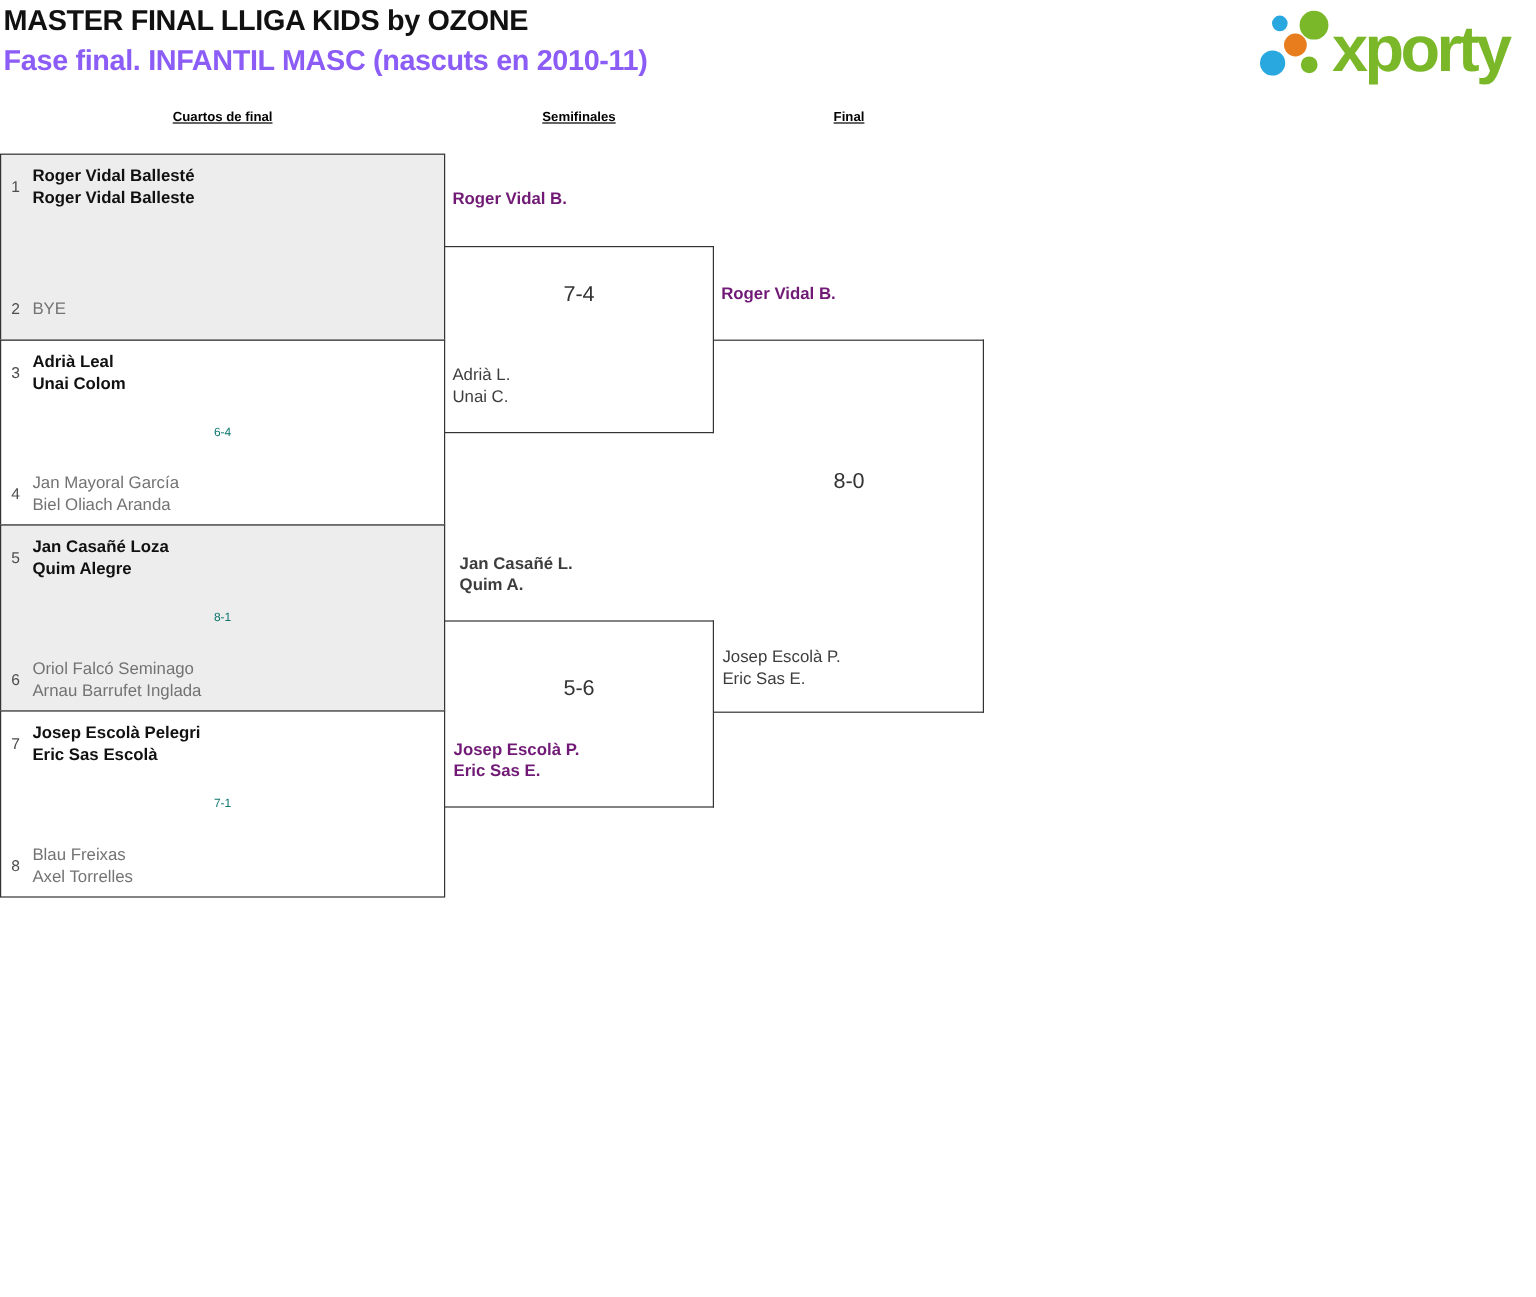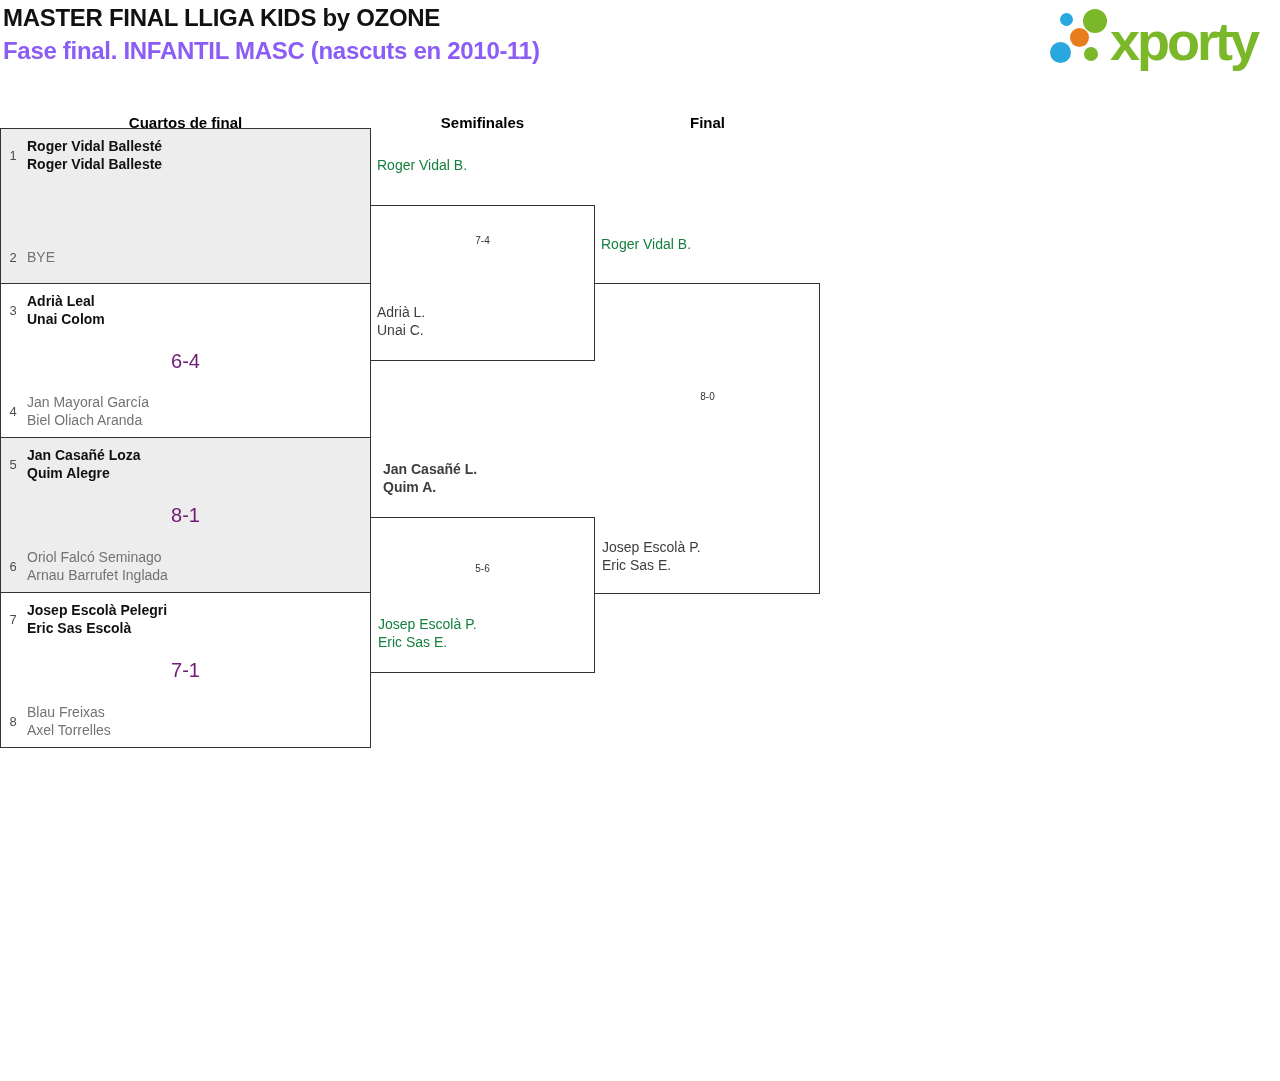--- a/index.html
+++ b/index.html
@@ -17,57 +17,57 @@
   .dot  { position:absolute; border-radius:50%; }
   .dot-blue-small  { left:14px; top:7px;  width:13px; height:13px; background:#29a8e0; }
   .dot-green-large { left:37px; top:3px;  width:24px; height:24px; background:#7ab82a; }
   .dot-orange     { left:24px; top:22px; width:19px; height:19px; background:#e87d1e; }
   .dot-blue-large { left:4px;  top:36px; width:21px; height:21px; background:#29a8e0; }
   .dot-green-small{ left:38px; top:41px; width:14px; height:14px; background:#7ab82a; }
   .wordmark { position:absolute; left:64px; top:6px; font-size:54px; line-height:58px;
               font-weight:800; color:#7ab82a; letter-spacing:-3px; }
 
   
-  .round-header { position:absolute; top:114px; height:18px; text-align:center;
-                  font-size:15px; font-weight:700; color:#000; }
+  .round-header { position:absolute; top:92px; height:18px; text-align:center;
+                  font-size:11px; font-weight:700; color:#000;text-decoration:underline; }
   .rh-qf    { left:0;     width:371px; }
   .rh-sf    { left:370px; width:225px; }
   .rh-final { left:595px; width:225px; }
 
   
   .qf-box { position:absolute; left:0; width:371px; border:1px solid #333; box-sizing:border-box; }
   .qf-1 { top:128px; height:156px; background:#ededed; }
   .qf-2 { top:283px; height:155px; background:#fff; }
   .qf-3 { top:437px; height:156px; background:#ededed; }
   .qf-4 { top:592px; height:156px; background:#fff; }
 
   .entry { position:absolute; left:0; right:0; height:36px; display:flex; align-items:center; }
   .entry.t1 { top:8px; }
   .entry.t2 { bottom:8px; }
   .seed  { flex:none; width:16px; margin-left:4px; text-align:center;
            font-size:13px; color:#4d4d4d; }
   .names { margin-left:6px; font-size:14px; line-height:18px; color:#737373; }
   .names .ln { display:block; white-space:nowrap; }
   .entry.winner .names { font-weight:700; color:#111; }
   .qf-score { position:absolute; left:0; right:0; top:50%; transform:translateY(-50%);
-              text-align:center; font-size:20px; color:#701a75; }
+              text-align:center; font-size:10px; color:#0f766e; }
 
   
   .open-box { position:absolute; border:1px solid #333; border-left:none;
               box-sizing:border-box; background:transparent; }
   .sf-1-box   { left:370px; top:205px; width:225px; height:156px; }
   .sf-2-box   { left:370px; top:517px; width:225px; height:156px; }
   .final-box  { left:595px; top:283px; width:225px; height:311px; }
 
   
   .label { position:absolute; font-size:14px; line-height:18px; color:#3d3d3d; }
   .label .ln { display:block; white-space:nowrap; }
-  .label.winner { font-weight:400; color:#15803d; }
+  .label.winner { font-weight:700; color:#701a75; }
   .score-label { position:absolute; width:225px; text-align:center;
-                 font-size:10px; color:#333; }
+                 font-size:18px; color:#333; }
 
   .sf1-team1  { left:377px; top:156px; }
   .sf1-score  { left:370px; top:235px; }
   .sf1-team2  { left:377px; top:303px; }
   .sf2-team1  { left:383px; top:460px;font-weight:bold; }
   .sf2-score  { left:370px; top:548px;margin-top:15px; }
   .sf2-team2  { left:378px; top:615px; }
 
   .final-team1 { left:601px; top:235px; }
   .final-score { left:595px; top:391px; }

